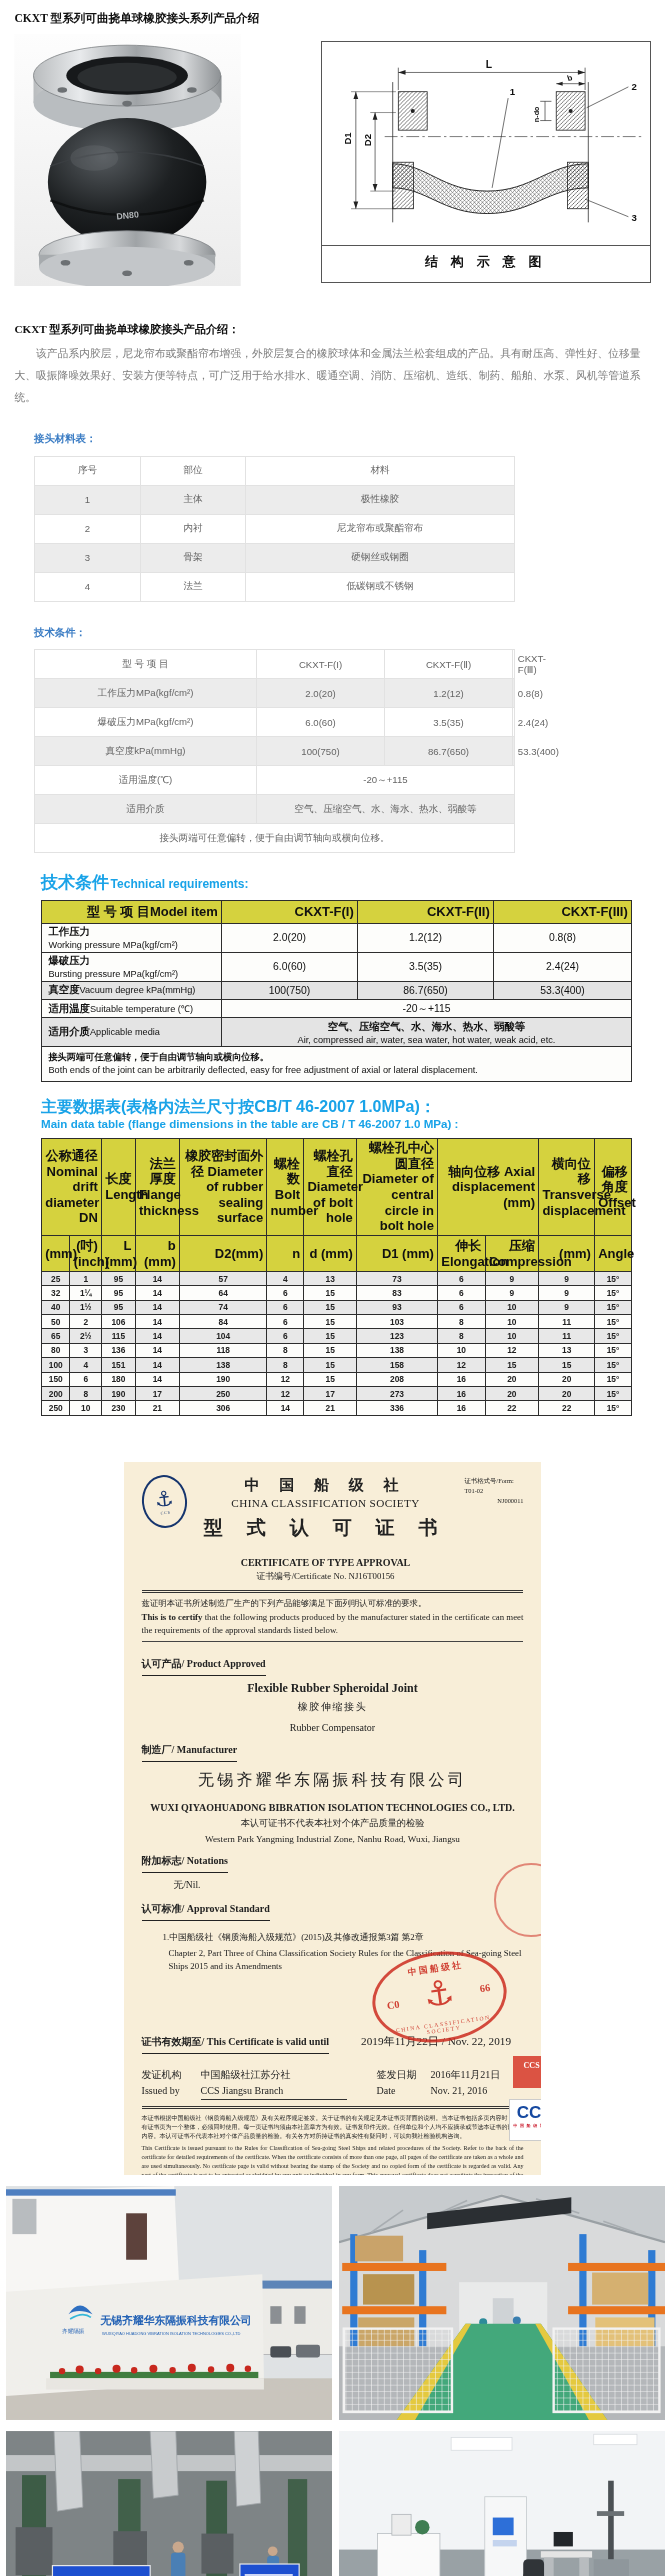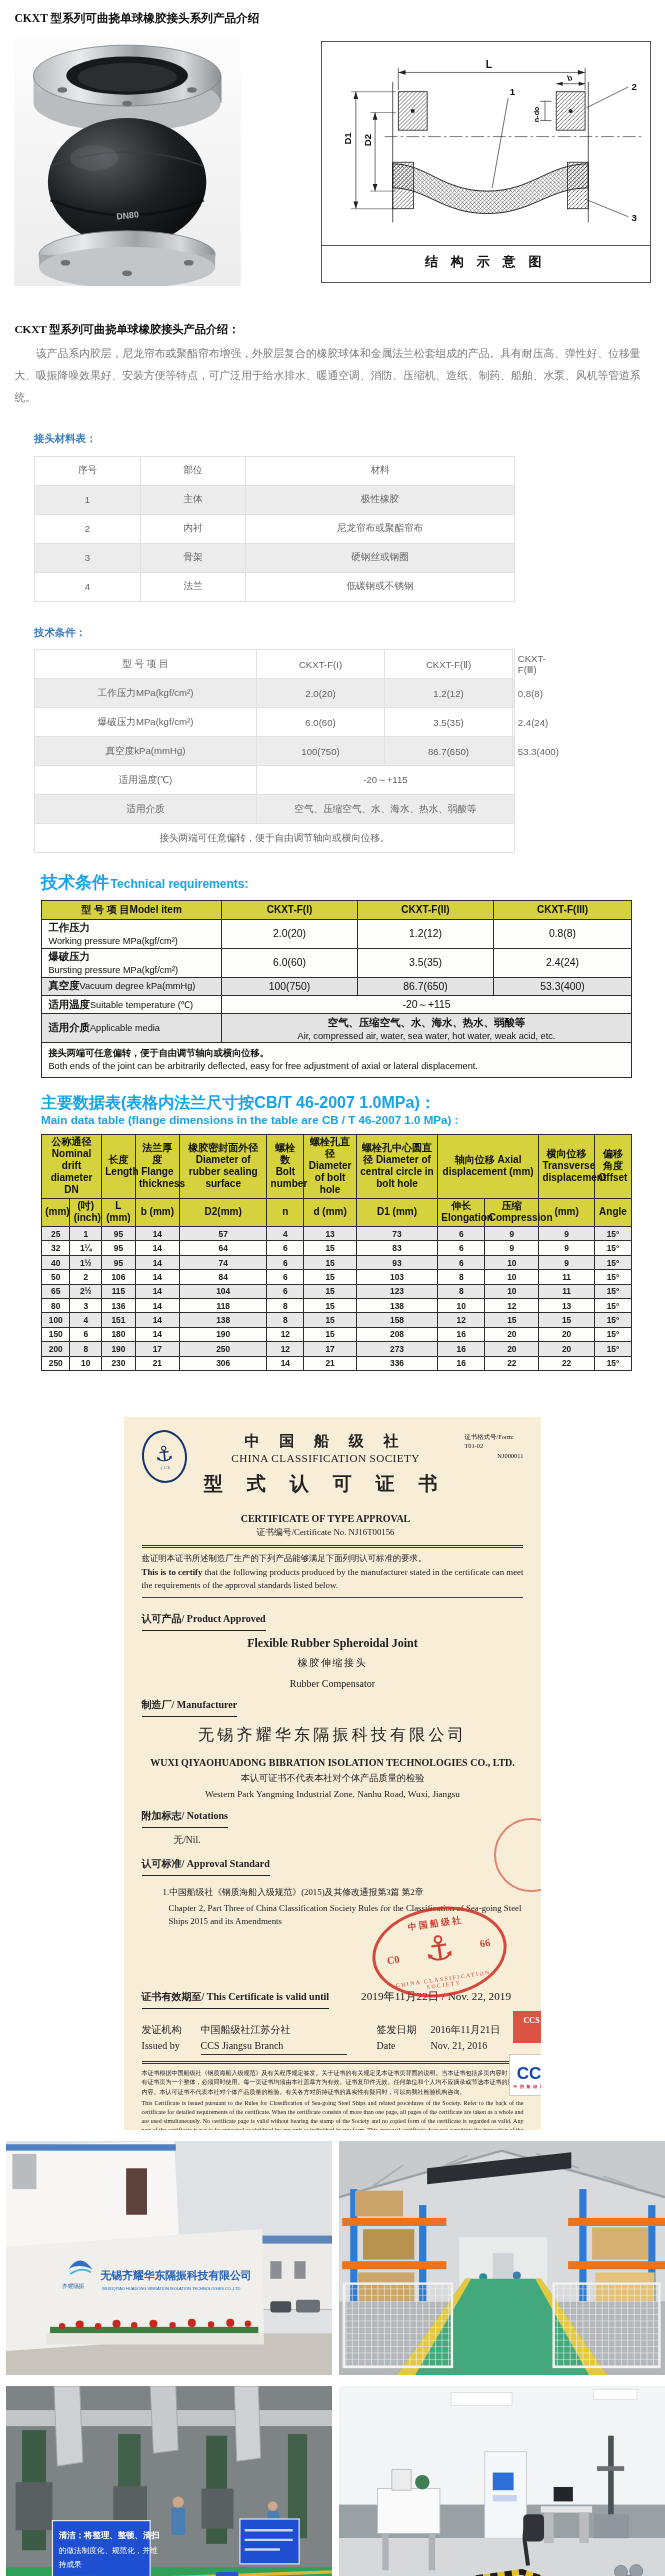--- a/index.html
+++ b/index.html
@@ -33,21 +33,21 @@
   .big-heading { margin:17.6px 0 0 41px; color:#19a3e8; }
   .big-heading .cn { font-size:17px; font-weight:bold; }
   .big-heading .en { font-size:12px; font-weight:bold; margin-left:1.6px; }
   .main-heading { margin:14.4px 0 0 41px; color:#19a3e8; line-height:1.25; }
   .main-heading .l1 { font-size:16px; font-weight:bold; }
   .main-heading .l2 { font-size:11.6px; font-weight:bold; }
 
   
   table.yellow { border-collapse:collapse; margin:6.4px 0 0 41px; width:591px; border:1.6px solid #2d2d2d; color:#111; table-layout:fixed; background:#fdfdfb; }
   table.yellow th, table.yellow td { border:0.8px solid #2d2d2d; padding:1.6px 3.2px; }
-  table.yellow th { background:#d5d23e; font-size:10px; }
+  table.yellow th { background:#d5d23e; font-size:13px;text-align:right; }
   .techreq-table td { text-align:center; font-size:10.4px; }
   .techreq-table td.lbl { text-align:left; padding-left:6.4px; }
   .techreq-table .lbl .cn { font-weight:bold; font-size:10.4px; display:inline; }
   .techreq-table .lbl .en { font-size:9.2px; display:inline; }
   .techreq-table tr.shade td { background:#e4e4e4; }
   .techreq-table td.note { text-align:left; font-size:9.2px; line-height:1.5; padding:3.2px 6.4px; }
   .techreq-table td.note .cn { font-weight:bold; display:block; }
 
   .main-table { font-size:8.4px; }
   .main-table th { font-size:7.6px; line-height:1.2; padding:0.8px 1.6px; font-weight:bold; }
@@ -95,21 +95,21 @@
   .fineprint-cn { font-size:6px; line-height:1.55; margin-top:4.8px; }
   .fineprint-en { font-size:6px; line-height:1.5; margin-top:2.4px; text-align:justify; }
   .stamp-oval { position:absolute; right:34px; top:490px; width:135px; height:90px; border:3.2px solid rgba(204,45,33,.85); border-radius:50%; transform:rotate(-8deg); color:rgba(204,45,33,.9); text-align:center; }
   .stamp-oval .anch { font-family:"DejaVu Sans",sans-serif; font-size:34px; line-height:1; margin-top:21px; }
   .stamp-oval .arc-top { position:absolute; top:8px; left:0; right:0; font-size:8.8px; font-weight:bold; letter-spacing:2.4px; }
   .stamp-oval .n1 { position:absolute; left:11.2px; top:38px; font-size:10.4px; font-weight:bold; }
   .stamp-oval .n2 { position:absolute; right:13px; top:34px; font-size:10.4px; font-weight:bold; }
   .stamp-oval .arc-bot { position:absolute; bottom:6.4px; left:0; right:0; font-size:5.6px; letter-spacing:1.6px; }
   .edge-circle { position:absolute; right:-27px; top:401px; width:74px; height:74px; border:2.4px solid rgba(205,50,38,.55); border-radius:50%; }
   .sq-red { position:absolute; right:-9.6px; bottom:87px; width:38px; height:32px; background:rgba(214,62,45,.88); color:#fff; font-size:8px; font-weight:bold; text-align:center; line-height:1.3; padding-top:4.8px; }
-  .sq-blue { position:absolute; right:-8px; bottom:34px; width:40px; height:42px; background:#fff; border:0.8px solid #ccc; color:#1649a0; font-weight:bold; font-size:17px; text-align:center; line-height:1; padding-top:10px; font-family:"Liberation Sans",sans-serif; }
+  .sq-blue { position:absolute; right:-8px; bottom:34px; width:40px; height:42px; background:#fff; border:0.8px solid #ccc; color:#1649a0; font-weight:bold; font-size:17px; text-align:center; line-height:1; padding-top:4px; font-family:"Liberation Sans",sans-serif; }
   .sq-blue small { display:block; font-size:4px; color:#c23; margin-top:3.2px; letter-spacing:0.8px; }
 
   
   .photo-grid { display:grid; grid-template-columns:326px 326px; gap:11.2px 6.4px; margin:11.2px 6.4px 0; }
   .photo { width:326px; height:234px; overflow:hidden; }
   .photo svg { display:block; }
 </style>
 </head>
 <body>
 

